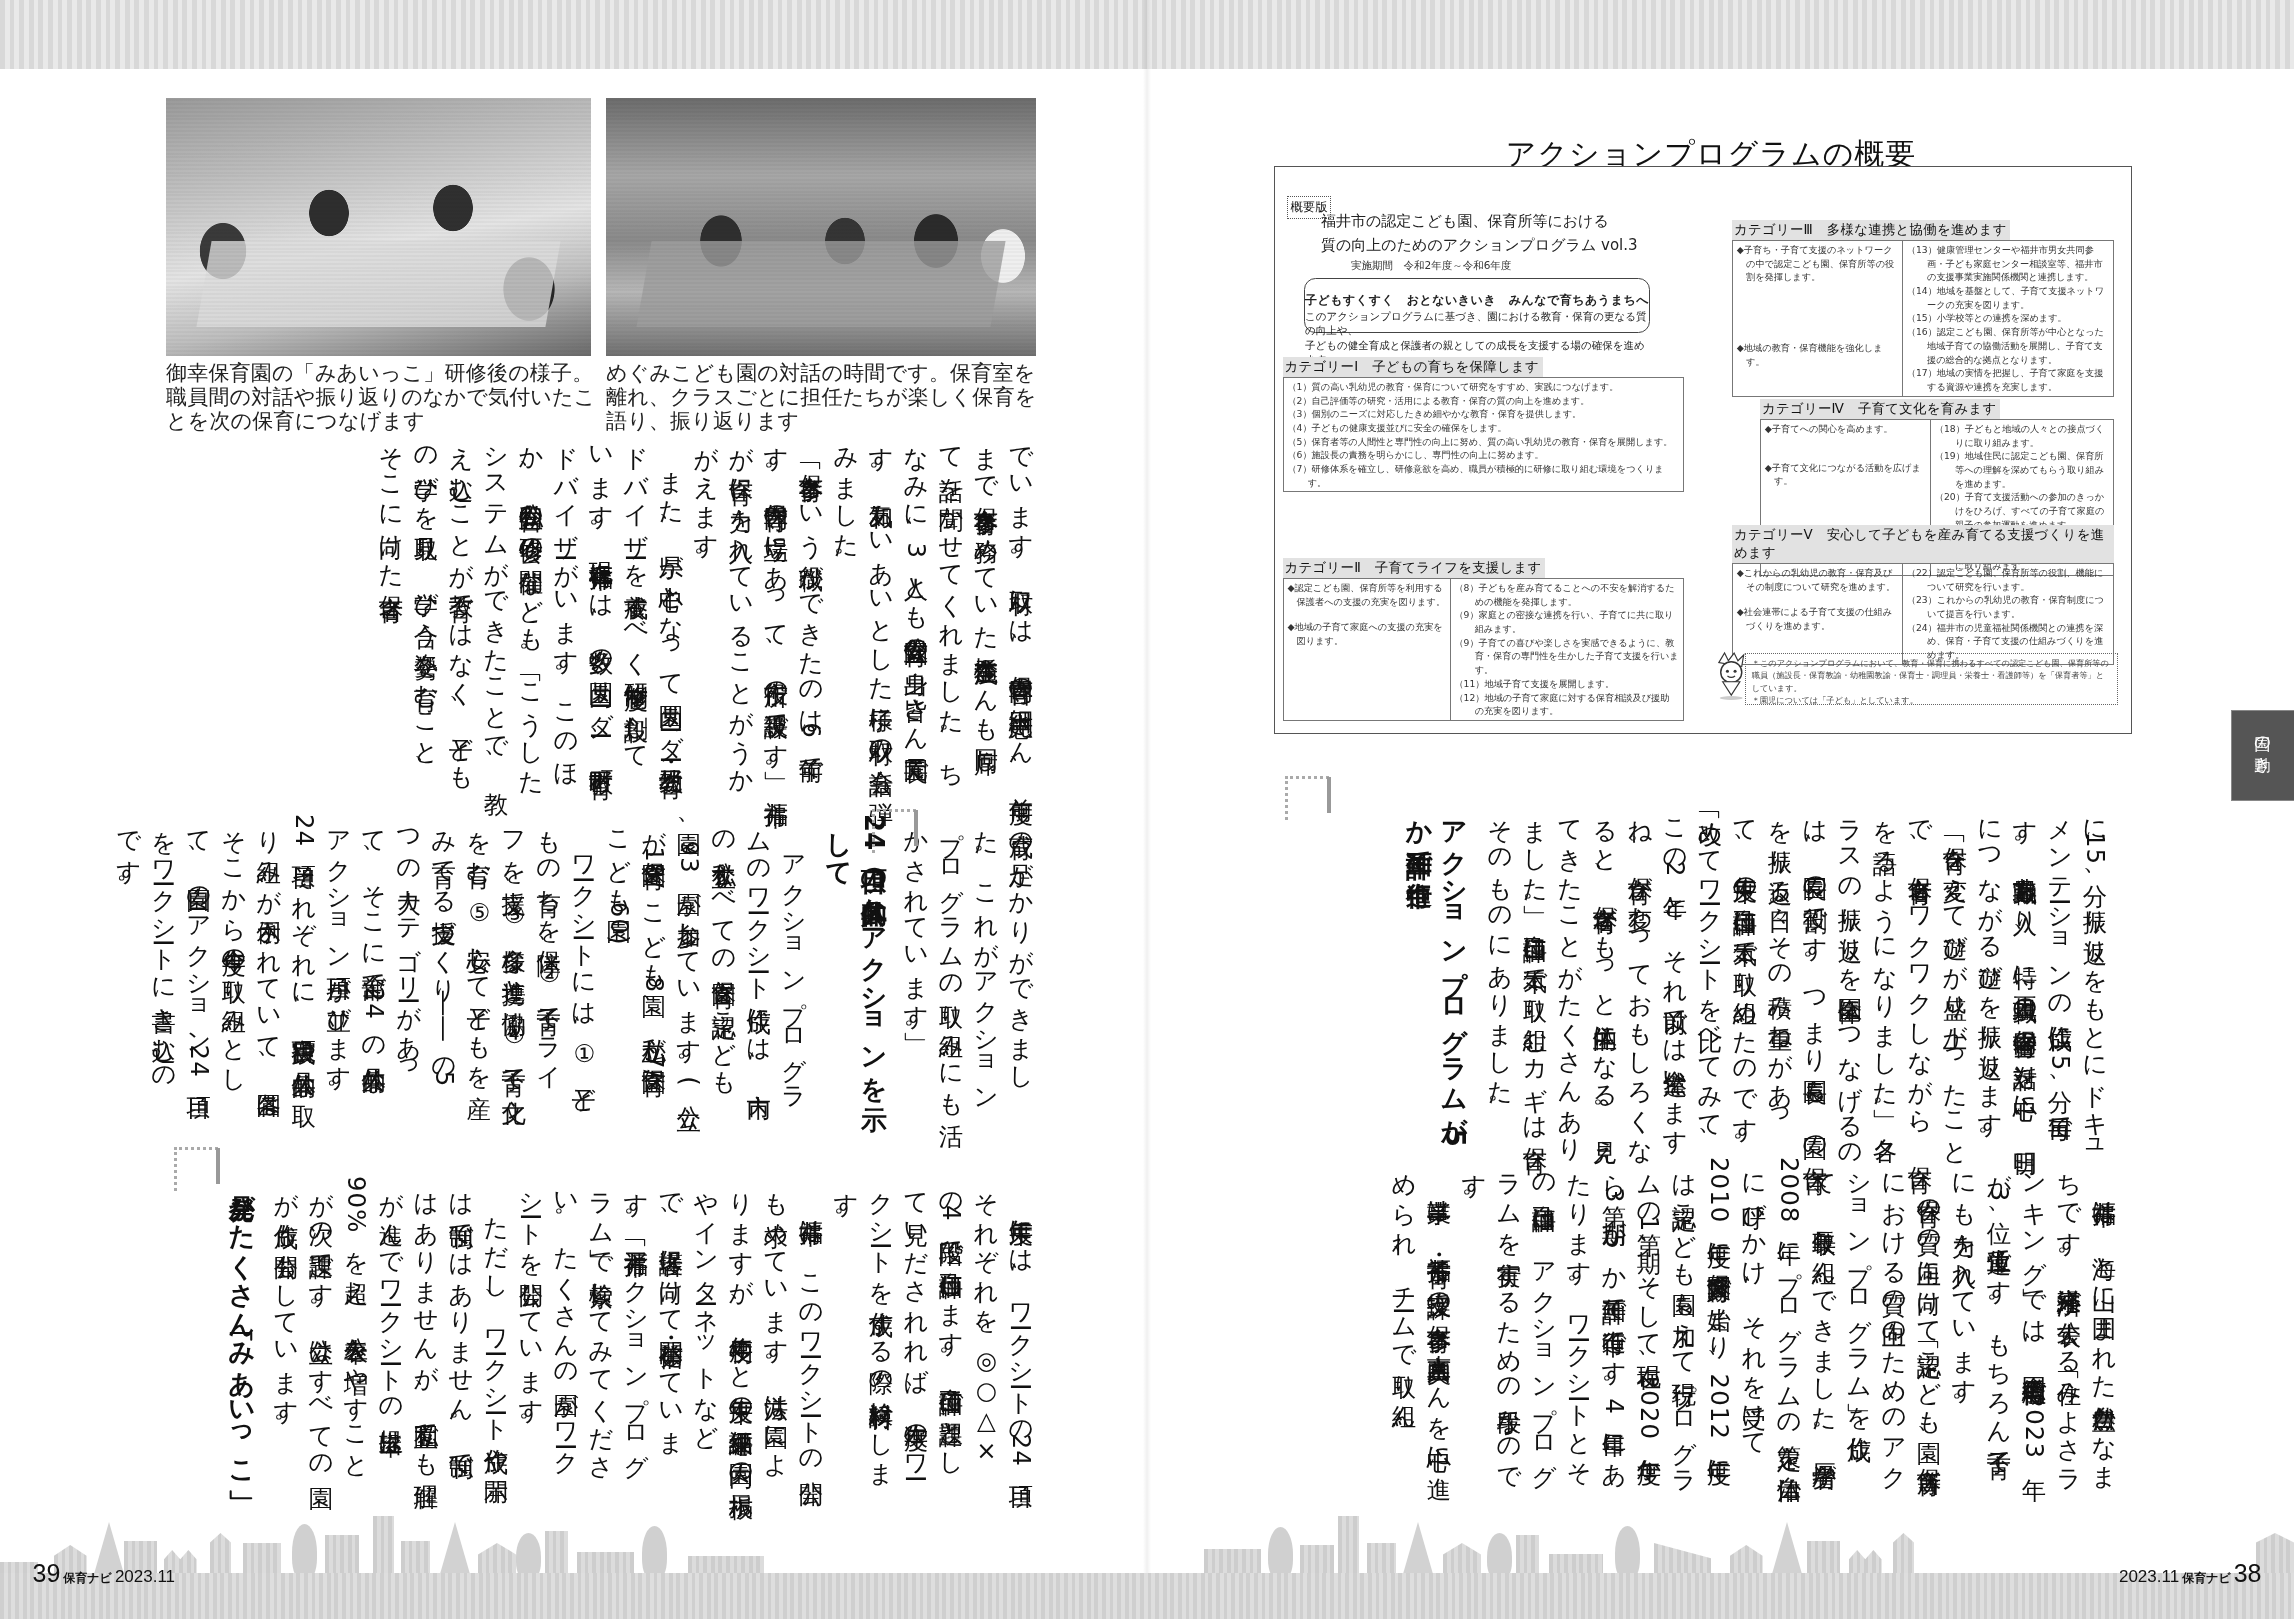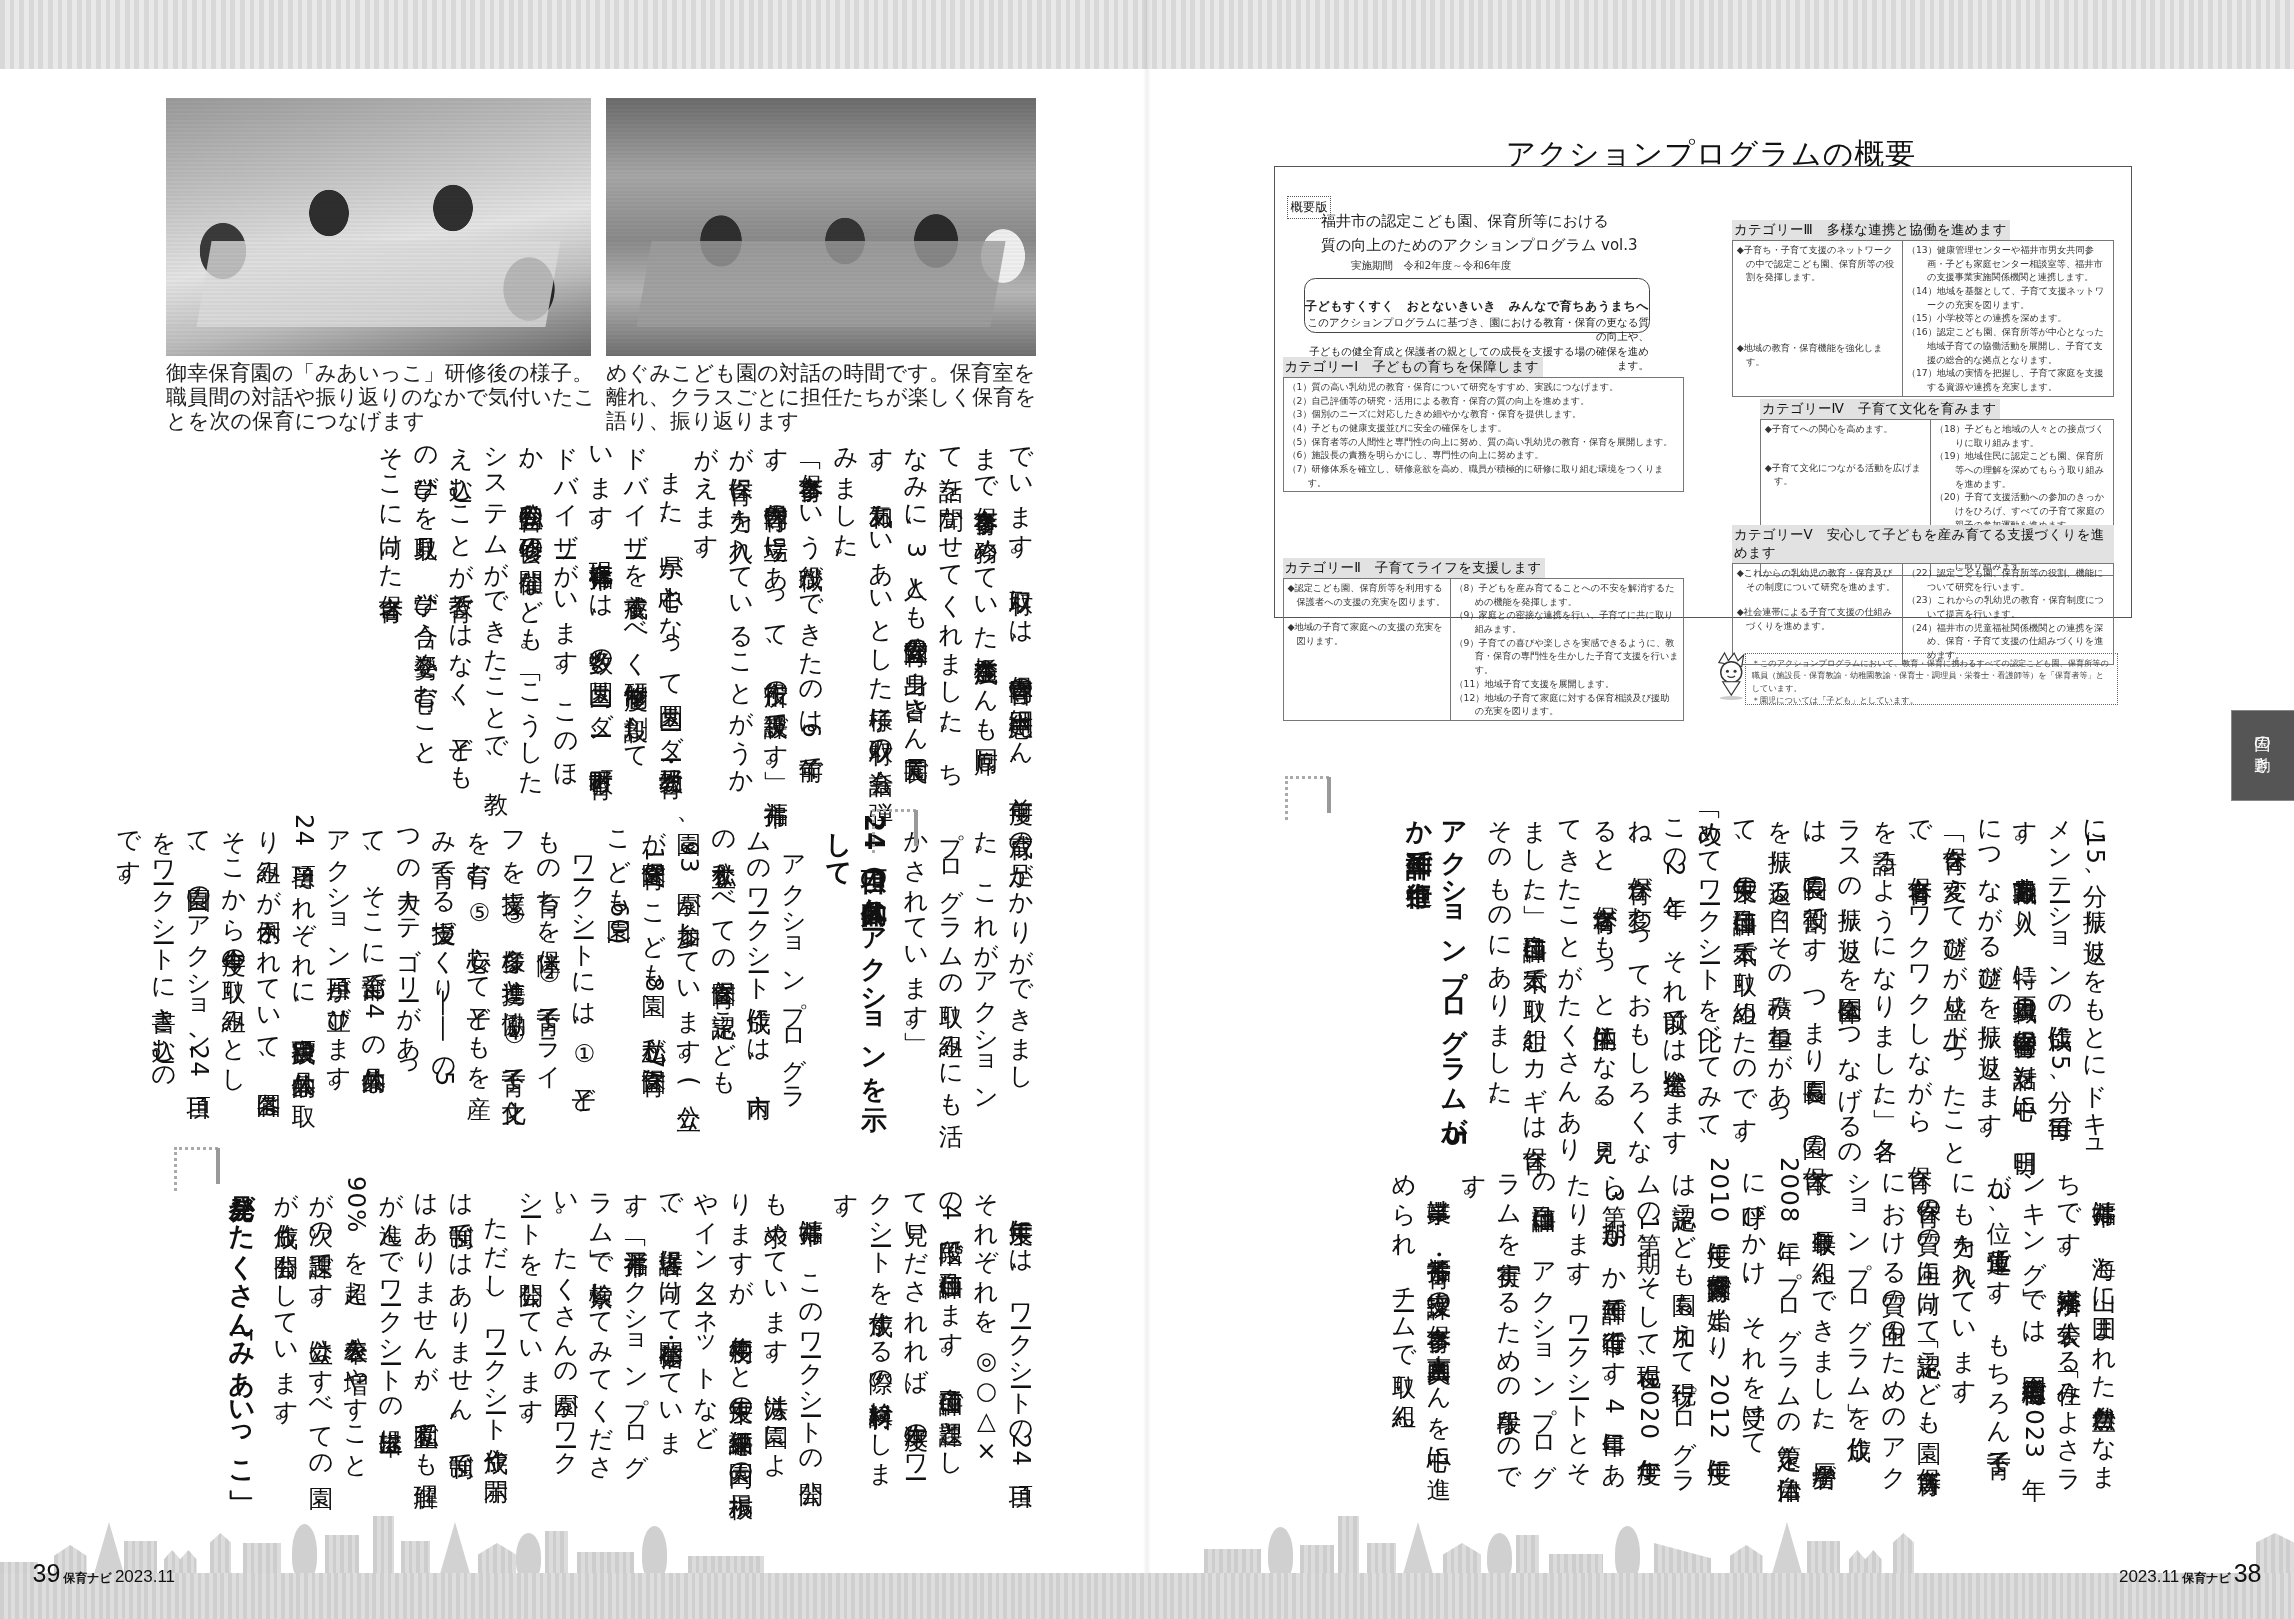--- a/index.html
+++ b/index.html
@@ -68,25 +68,25 @@
   .vblock p.indent { text-indent: 1em; }
   .vhead { font-weight: bold; font-size: 26px; letter-spacing: 0; }
   .hd-mark {
     position: absolute; width: 44px; height: 44px;
     border-top: 3.8px dotted #aaa; border-left: 3.8px dotted #aaa;
   }
   .hd-mark::after { content: ""; position: absolute; right: -1.9px; top: -1.9px; width: 3.8px; height: 36px; background: #999; }
 
   
   .chart-title { position: absolute; left: 1281px; top: 134px; width: 860px; text-align: center; font-size: 30px; letter-spacing: 1px; color: #111; }
-  .chart-box { position: absolute; left: 1274px; top: 166px; width: 858px; height: 452px; border: 1.9px solid #555; background: #fff; }
+  .chart-box { position: absolute; left: 1274px; top: 166px; width: 858px; height: 568px; border: 1.9px solid #555; background: #fff; }
   .gaiyo { position: absolute; left: 11.5px; top: 29px; font-size: 12.4px; border: 1.4px dotted #555; padding: 1.9px 2.9px; }
   .prog-title { position: absolute; left: 46px; top: 42px; font-size: 15px; line-height: 24px; color: #222; }
   .period { position: absolute; left: 76px; top: 92px; font-size: 10.5px; color: #333; }
-  .motto { position: absolute; left: 29px; top: 111px; width: 346px; height: 55px; border: 1.4px solid #444; border-radius: 11.5px; text-align: right; font-size: 10.5px; line-height: 14.3px; padding-top: 20px; color: #222; }
+  .motto { position: absolute; left: 29px; top: 111px; width: 346px; height: 55px; border: 1.4px solid #444; border-radius: 11.5px; text-align: left; font-size: 10.5px; line-height: 14.3px; padding-top: 14px; color: #222; }
   .motto .slogan { font-weight: bold; font-size: 12px; margin-bottom: 1.9px; letter-spacing: 0.5px; }
 
   .cat { position: absolute; }
   .cat-title { display: inline-block; background: #e2e2e2; font-size: 13.4px; padding: 1px 3.8px 1px 1.9px; color: #111; letter-spacing: 0.3px; }
   .cat-table { border: 1.1px solid #777; display: flex; font-size: 9.2px; line-height: 13.7px; color: #333; }
   .cat-left { border-right: 1.1px solid #777; padding: 1.9px 3.8px; }
   .cat-left .goal { margin-bottom: 11.5px; padding-left: 1em; text-indent: -1em; }
   .cat-right { padding: 1.9px 3.8px; flex: 1; }
   .cat-right .act { padding-left: 2.2em; text-indent: -2.2em; }
 

